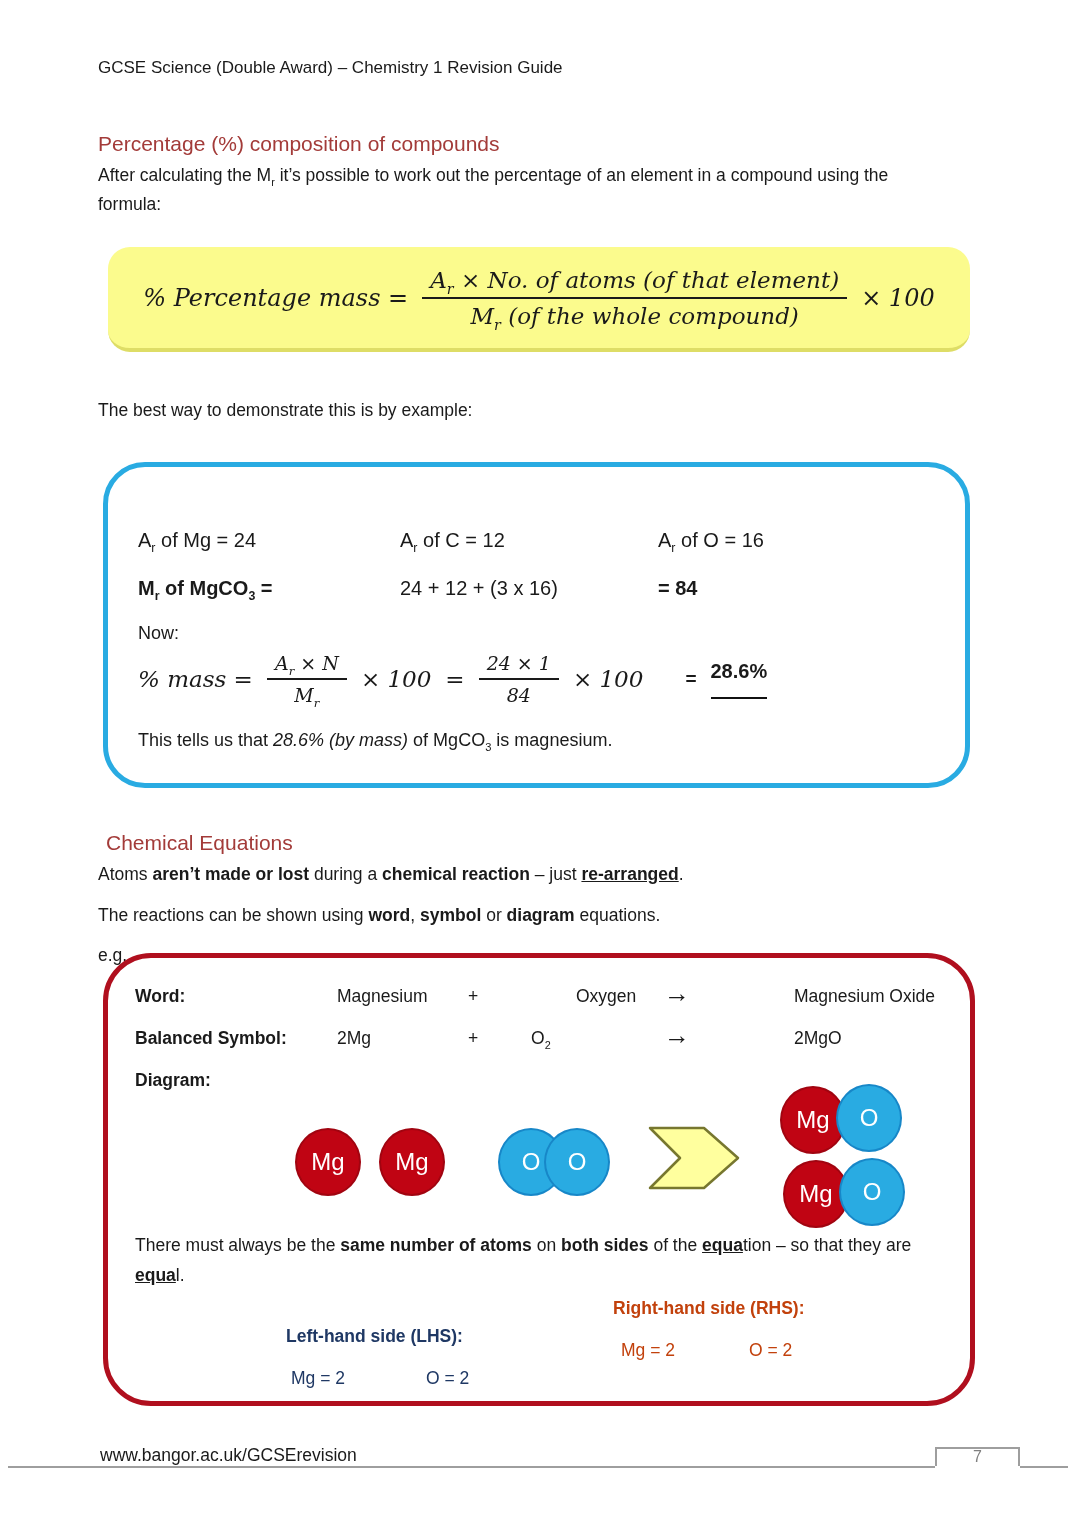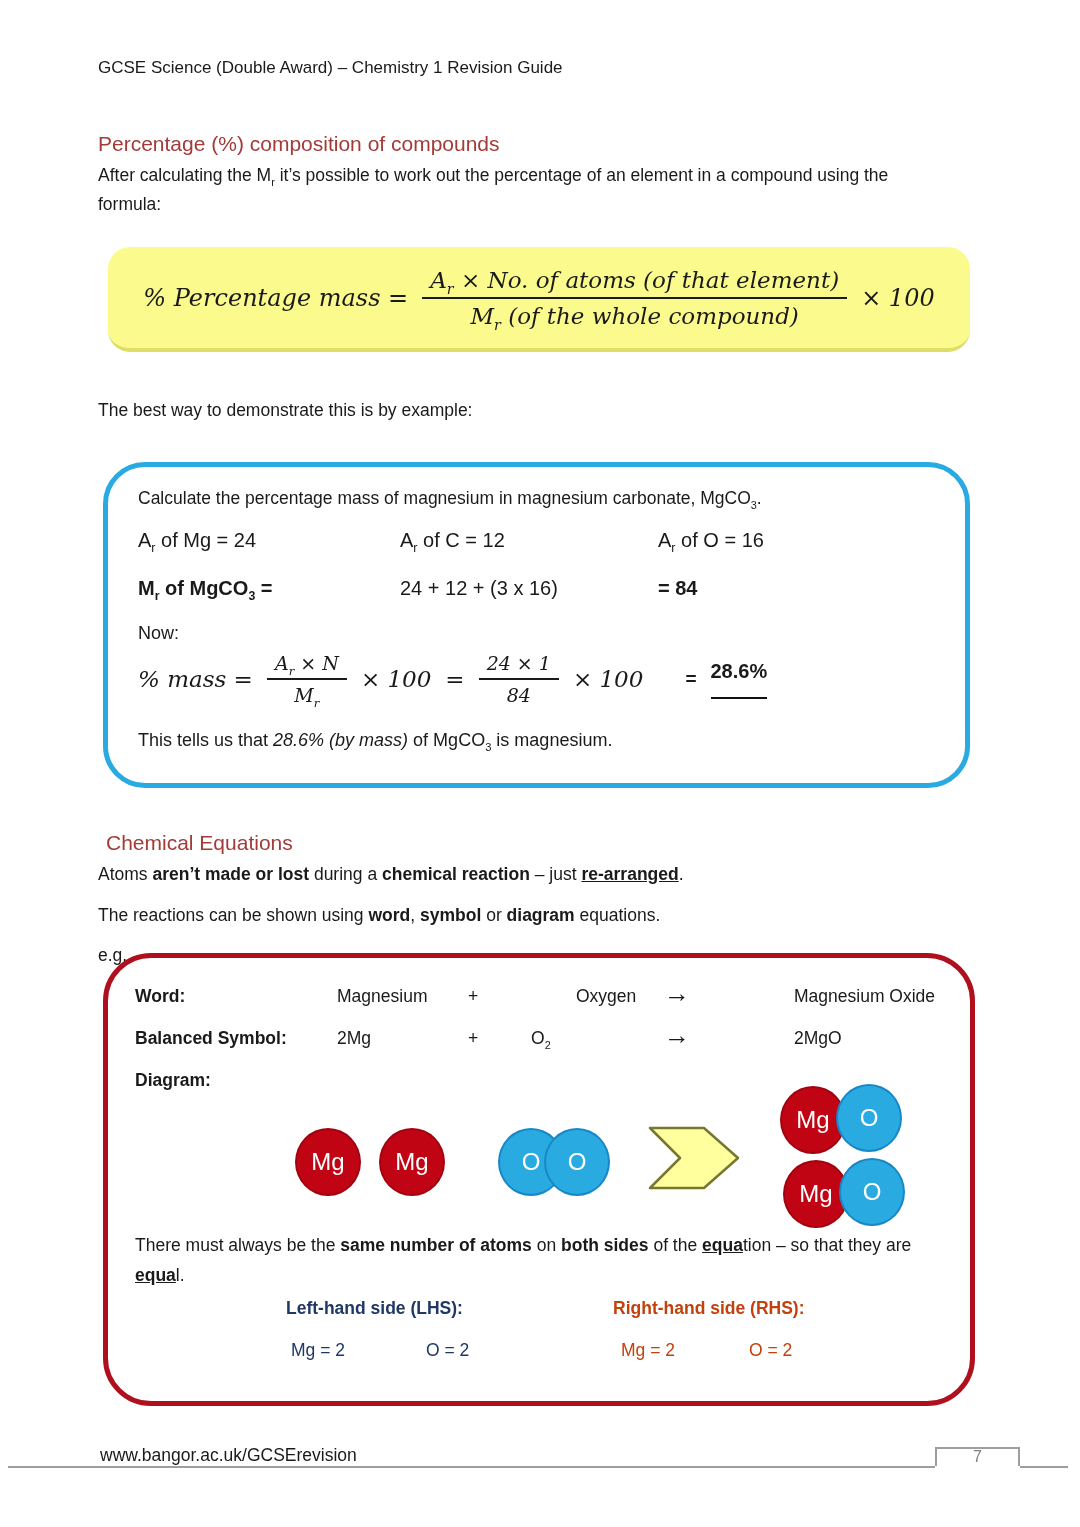--- a/index.html
+++ b/index.html
@@ -39,21 +39,21 @@
 
   
   .equation-box{left:103px;top:953px;width:872px;height:453px;border:5px solid #B00F1E;
        border-radius:48px;box-sizing:border-box;background:#fff;}
   .eq-cell{position:absolute;font-size:17.5px;}
   .eq-arrow{font-size:26px;}
   .atom{position:absolute;border-radius:50%;display:flex;align-items:center;
        justify-content:center;color:#fff;font-size:24px;box-sizing:border-box;}
   .atom-mg{width:66px;height:68px;background:#C00413;border:2px solid #A10410;}
   .atom-o{width:66px;height:68px;background:#29ABE2;border:2px solid #1787C8;}
-  .navy{color:#1F3864;}
+  .navy{color:#1F3864;margin-top:28px;}
   .rhs-red{color:#c2410c;}
 
   
   .footer-line{border-top:2px solid #9E9E9E;height:0;}
   .page-tab{left:935px;top:1447px;width:85px;height:19px;border:2px solid #9E9E9E;
        border-bottom:none;box-sizing:border-box;text-align:center;line-height:16px;
        font-size:16px;color:#808080;background:#fff;}
 </style>
 </head>
 <body>
@@ -75,23 +75,20 @@
       <span class="frac-num"><span>A</span><sub>r</sub><span> × No. of atoms (of that element)</span></span>
       <span class="frac-bar"></span>
       <span class="frac-den"><span>M</span><sub>r</sub><span> (of the whole compound)</span></span>
     </span>
     <span class="math">× 100</span>
   </div>
 
   <div class="abs body-text" style="left:98px;top:396px;">The best way to demonstrate this is by example:</div>
 
   <div class="abs example-box">
-    <div class="abs" style="left:30px;top:21px;font-size:17.5px;">
-      <span>Calculate the percentage mass of magnesium in magnesium carbonate, MgCO</span><sub>3</sub><span>.</span>
-    </div>
 
     <div class="abs ex-row" style="left:30px;top:62px;">
       <span>A</span><sub>r</sub><span> of Mg = 24</span>
     </div>
     <div class="abs ex-row" style="left:292px;top:62px;">
       <span>A</span><sub>r</sub><span> of C = 12</span>
     </div>
     <div class="abs ex-row" style="left:550px;top:62px;">
       <span>A</span><sub>r</sub><span> of O = 16</span>
     </div>

